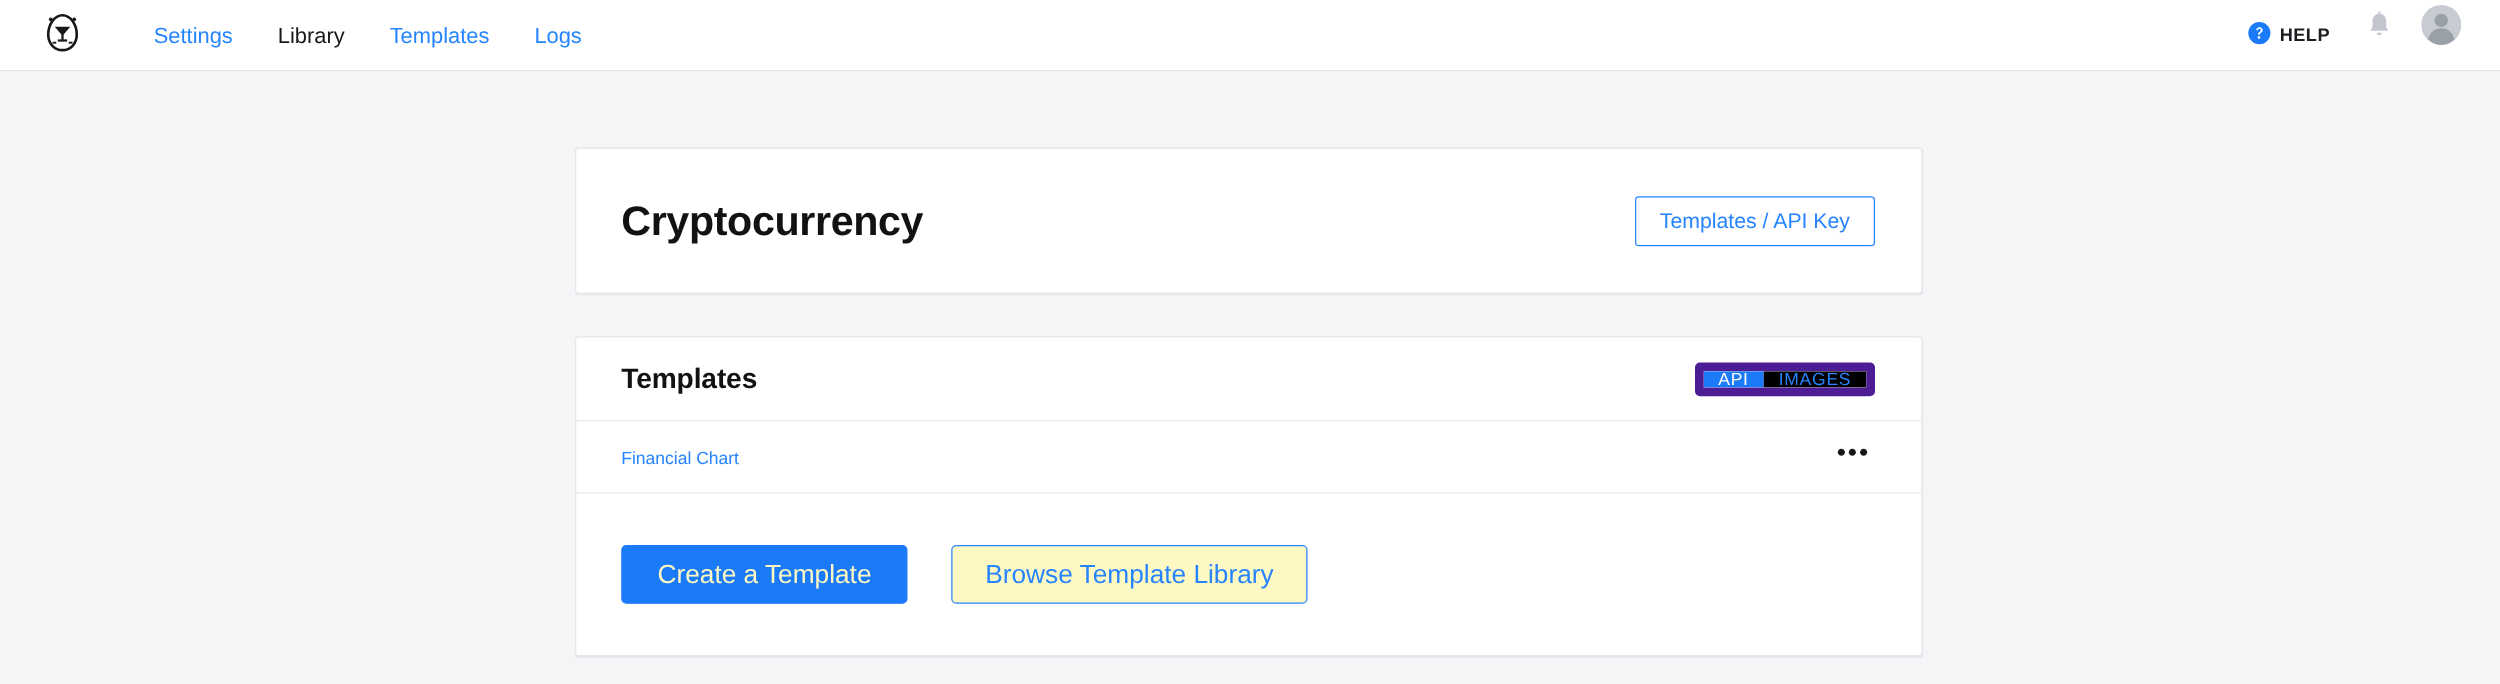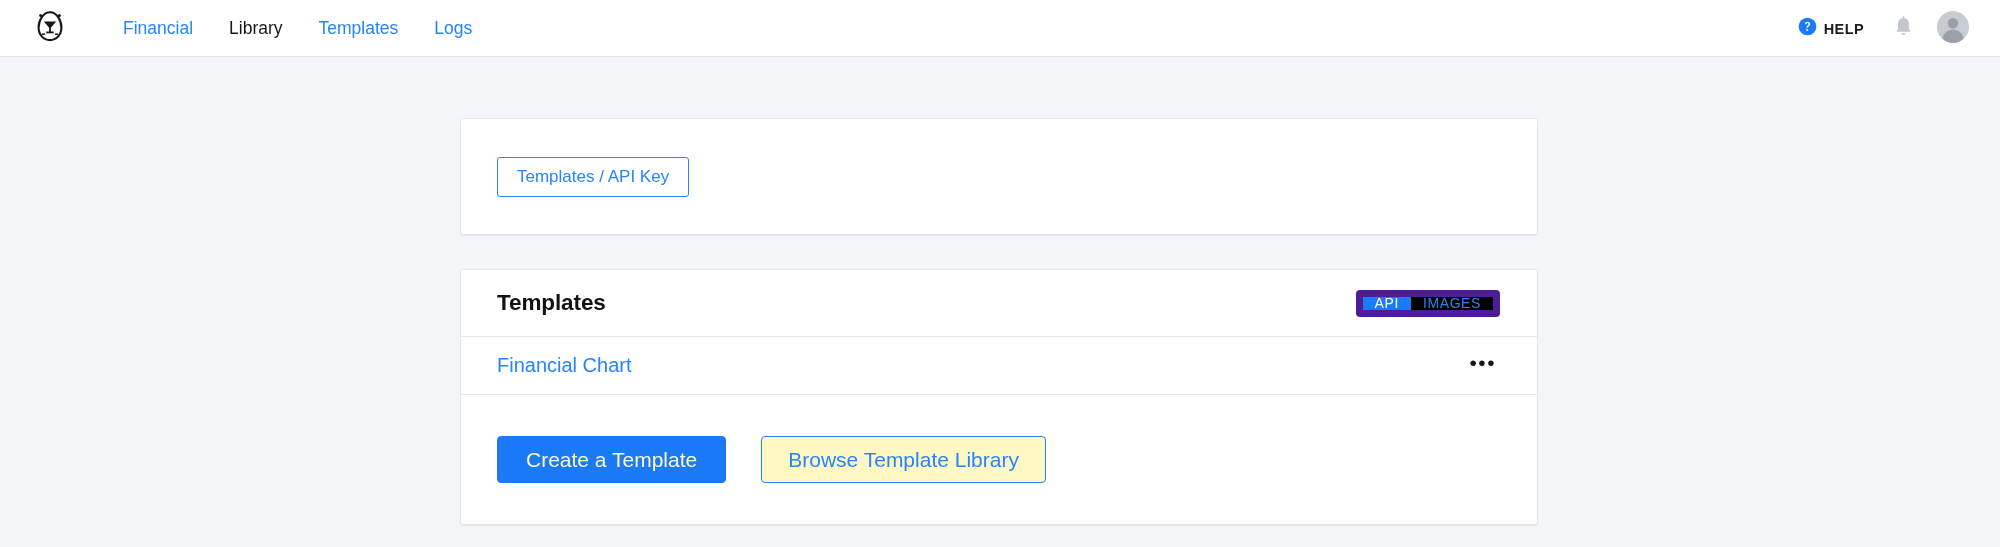--- a/index.html
+++ b/index.html
@@ -53,21 +53,20 @@
   .nav-link.active {
     color: #17181a;
   }
 
   .nav-right {
     position: absolute;
     right: 22px;
     top: 0;
     height: 57px;
     display: flex;
-    align-items: center;
     gap: 0px;
   }
 
   .help-btn {
     display: flex;
     align-items: center;
     gap: 7px;
     padding: 0 14px;
     cursor: pointer;
     text-decoration: none;
@@ -195,21 +194,21 @@
 
   .template-row {
     height: 57px;
     display: flex;
     align-items: center;
     justify-content: space-between;
     padding: 0 37px 0 36px;
   }
 
   .template-link {
-    font-size: 20px;
+    font-size: 14px;
     color: #2684ff;
     text-decoration: none;
     cursor: pointer;
   }
 
   .row-menu {
     font-size: 21px;
     color: #17181a;
     letter-spacing: 1.5px;
     line-height: 10px;
@@ -264,21 +263,21 @@
         <circle cx="5.6" cy="6.4" r="1.5" fill="#17181a"></circle>
         <circle cx="24.4" cy="6.4" r="1.5" fill="#17181a"></circle>
 
         <rect x="7.0" y="24.4" width="3.0" height="1.5" fill="#17181a"></rect>
         <rect x="20.0" y="24.4" width="3.0" height="1.5" fill="#17181a"></rect>
       </svg>
     </span>
   </a>
 
   <div class="nav-links">
-    <a class="nav-link" href="#">Financial</a>
+    <a class="nav-link" href="#">Settings</a>
     <a class="nav-link active" href="#">Library</a>
     <a class="nav-link" href="#">Templates</a>
     <a class="nav-link" href="#">Logs</a>
   </div>
 
   <div class="nav-right">
 
     <a class="help-btn" href="#">
       <span>
         <svg width="19" height="19" viewBox="0 0 20 20" xmlns="http://www.w3.org/2000/svg">
@@ -310,20 +309,21 @@
       </span>
     </div>
 
   </div>
 </div>
 
 <div class="page">
   <div class="container">
 
     <div class="card card-project">
+      <div class="project-title">Cryptocurrency</div>
       <button class="btn btn-outline">Templates / API Key</button>
     </div>
 
     <div class="card card-templates">
 
       <div class="templates-head">
         <div class="templates-title">Templates</div>
         <div class="segmented">
           <div class="seg on">API</div>
           <div class="seg">IMAGES</div>

